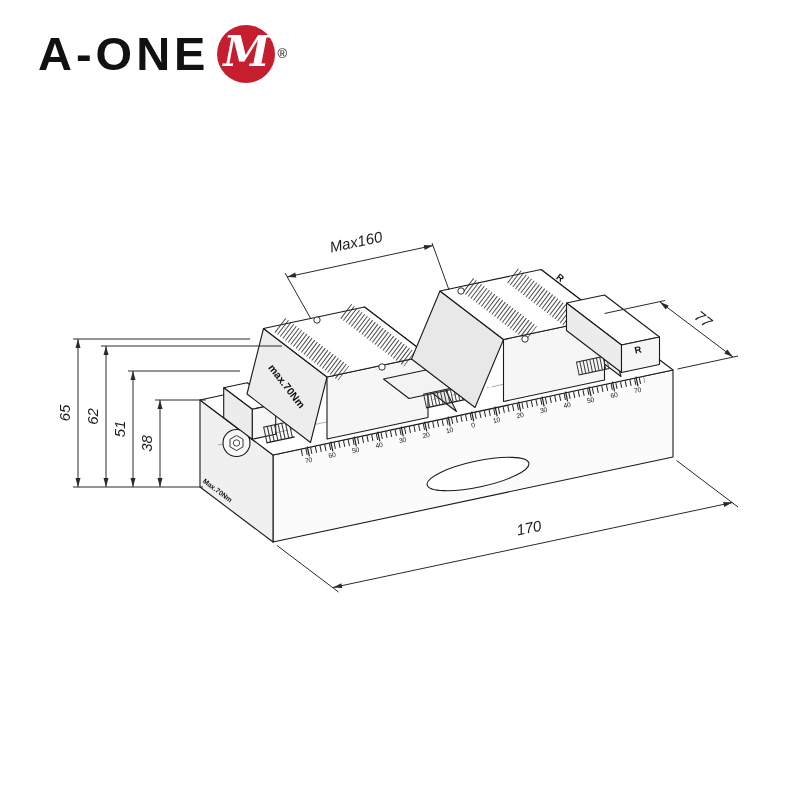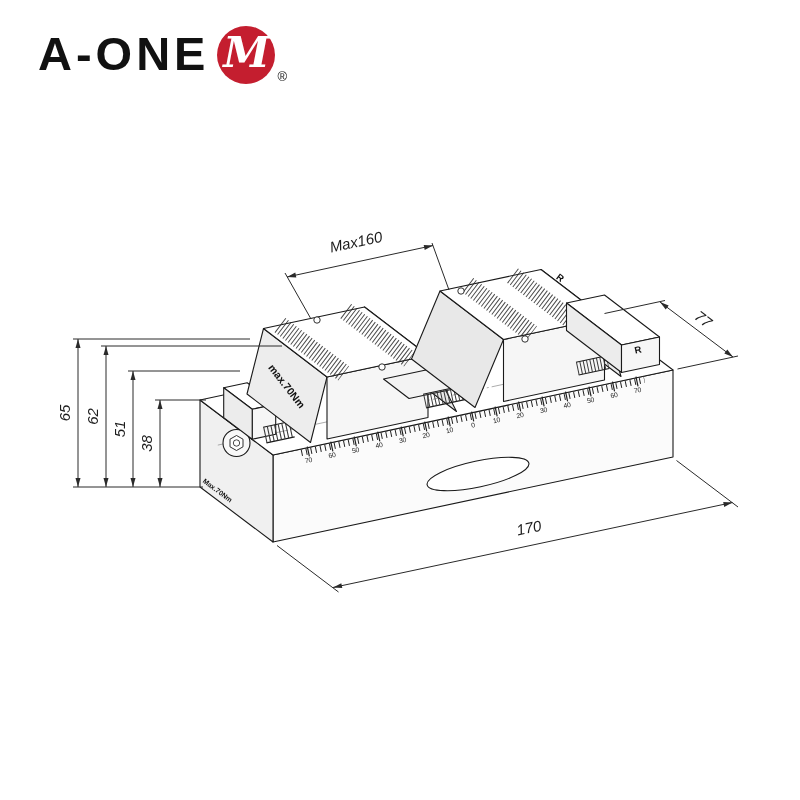--- a/index.html
+++ b/index.html
@@ -1,18 +1,18 @@
 <!DOCTYPE html>
 <html><head>
 <meta charset="utf-8">
 <style>
   html,body{margin:0;padding:0;background:#ffffff;}
   .page{position:relative;width:800px;height:800px;background:#fff;overflow:hidden;
         font-family:"Liberation Sans",sans-serif;}
-  .brand{position:absolute;left:38px;top:24px;display:flex;align-items:flex-end;z-index:5;}
+  .brand{position:absolute;left:38px;top:24px;display:flex;align-items:center;z-index:5;}
   .brand-name{font-size:47px;font-weight:800;color:#111;letter-spacing:4px;line-height:60px;}
   .brand-badge{width:58px;height:58px;border-radius:50%;background:#c41e2f;margin-left:8px;
                display:flex;align-items:center;justify-content:center;}
   .brand-m{color:#fff;font-family:"DejaVu Serif",serif;font-style:italic;font-weight:bold;
            font-size:42px;line-height:58px;transform:translateY(-2px);}
   .brand-reg{font-size:13px;color:#111;margin-left:2px;line-height:14px;}
   svg{position:absolute;inset:0;}
   .edge{fill:none;stroke:#1a1a1a;stroke-width:1.1;}
   .face{stroke:#1a1a1a;stroke-width:1.1;stroke-linejoin:round;}
   .dim{stroke:#2a2a2a;stroke-width:1;fill:none;}

